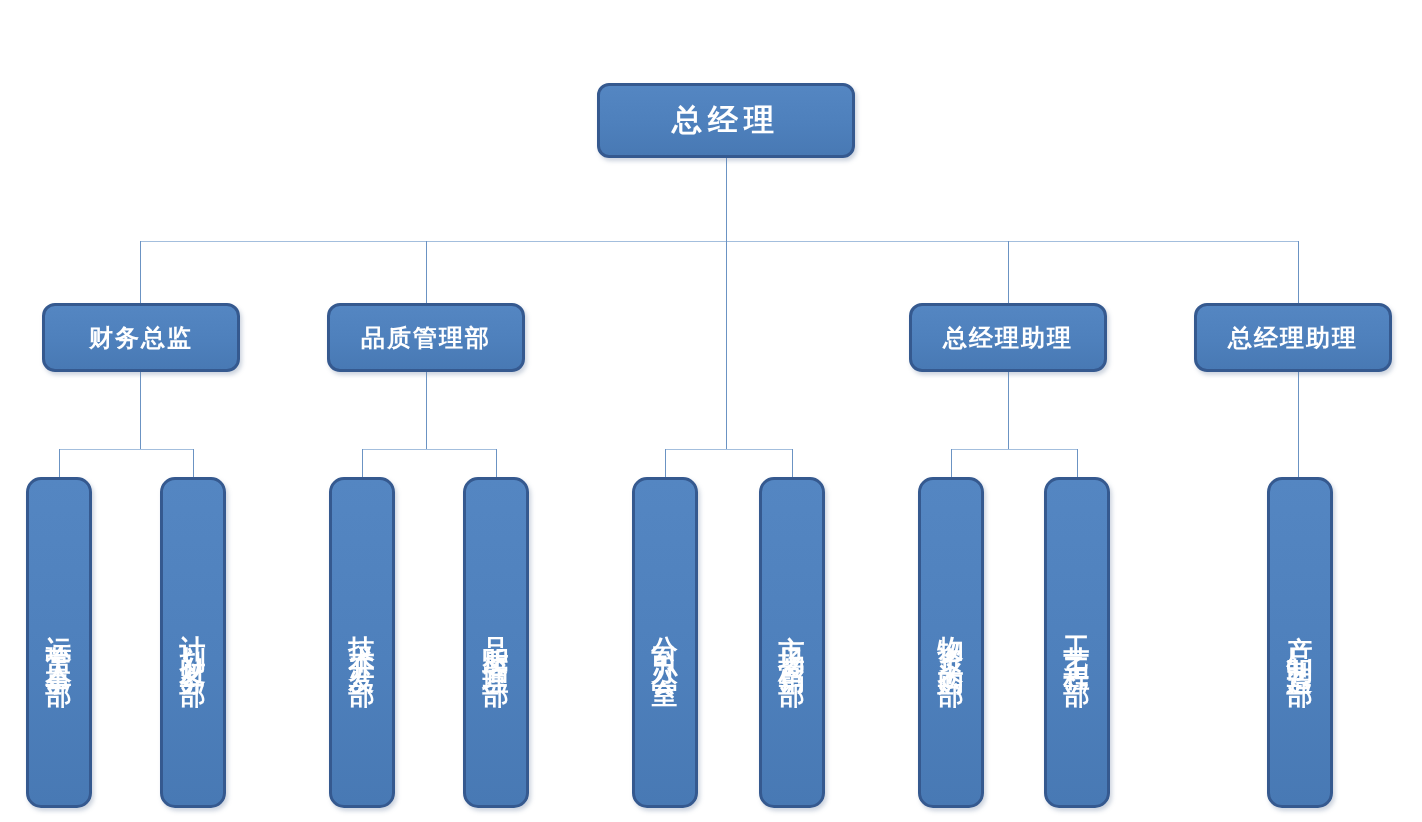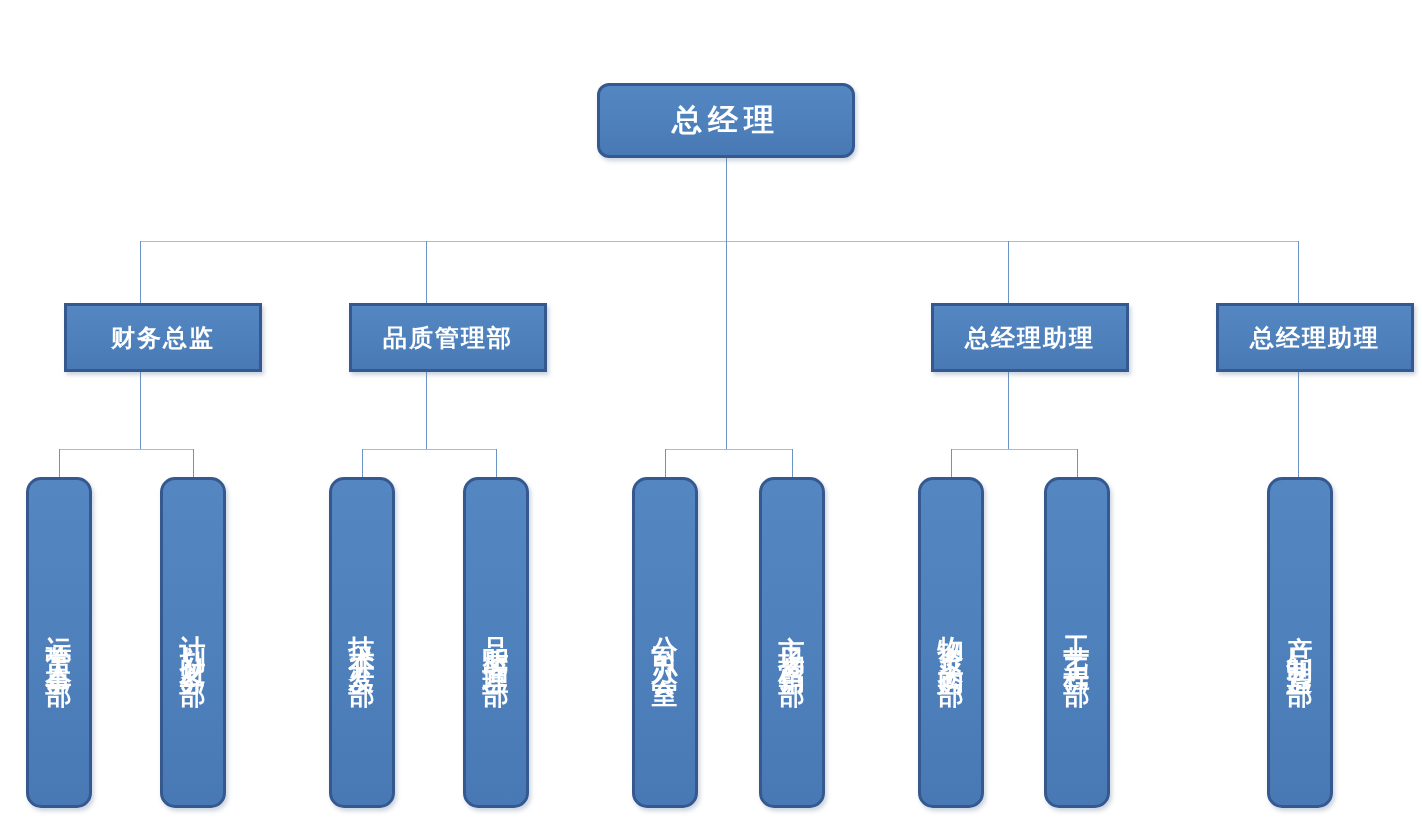--- a/index.html
+++ b/index.html
@@ -29,24 +29,23 @@
     box-shadow: 2px 3px 4px rgba(110, 130, 160, 0.35);
   }
   .node.root {
     left: 597px; top: 83px; width: 258px; height: 75px;
     border-radius: 12px;
     font-size: 30px;
     letter-spacing: 6px;
   }
   .node.l2 {
     top: 303px; width: 198px; height: 69px;
-    border-radius: 0;
+    border-radius: 13px;
     font-size: 24px;
     letter-spacing: 2px;
-    margin-left: 22px;
   }
   .node.l3 {
     top: 477px; width: 66px; height: 331px;
     border-radius: 15px;
     font-size: 26px;
   }
   .vtext {
     writing-mode: vertical-rl;
     text-orientation: upright;
     letter-spacing: 0.42em;

